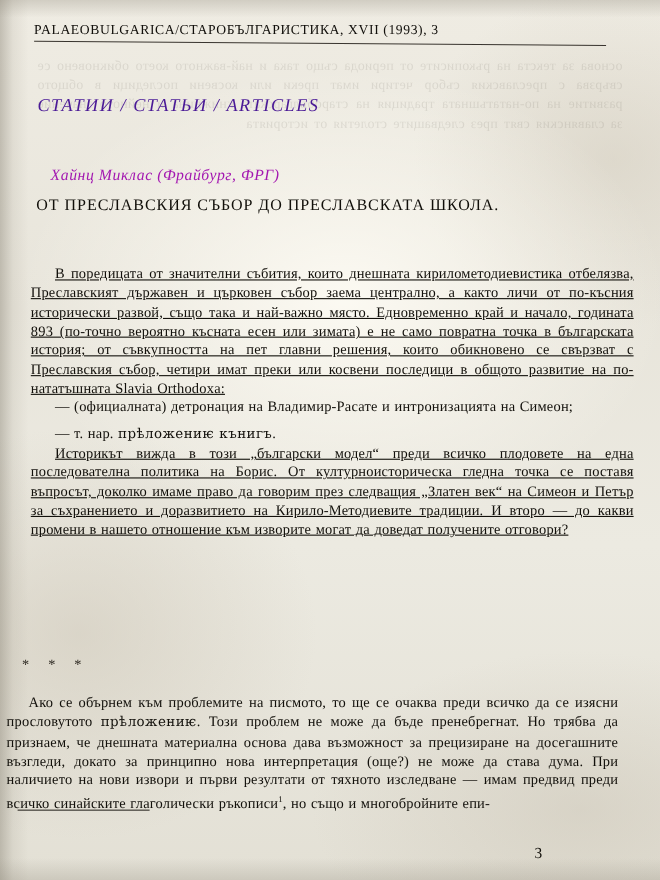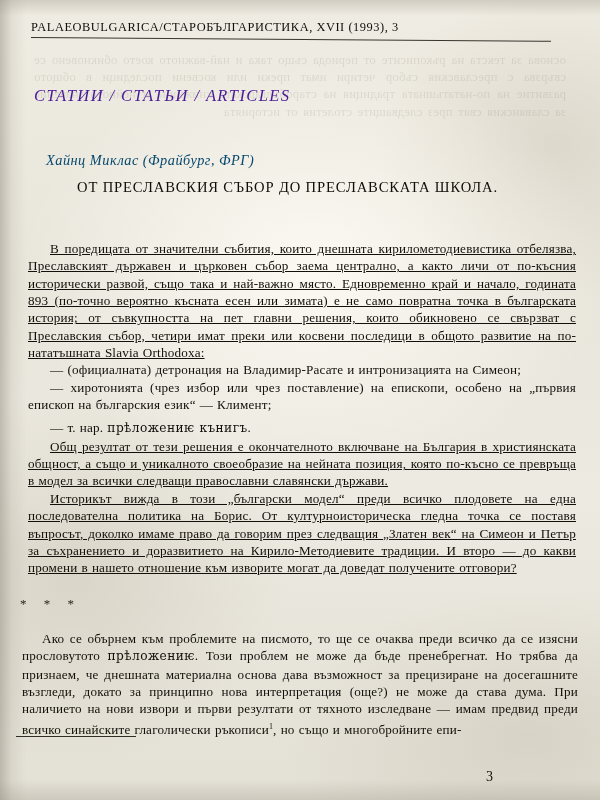--- a/index.html
+++ b/index.html
@@ -120,36 +120,36 @@
   }
 
   
   .author {
     position: absolute;
     left: 46px;
     top: 152px;
     font-style: italic;
     font-size: 14.3px;
     letter-spacing: 0.5px;
-    color: #0c4a6e;
+    color: #a21caf;
     white-space: nowrap;
   }
 
   
   .title {
     position: absolute;
     left: 33px;
     top: 178px;
     width: 540px;
     font-size: 14.6px;
     line-height: 19.5px;
     letter-spacing: 0.85px;
     color: #15130e;
   }
-  .title .tline { display: block; white-space: nowrap; margin-left: 44px; }
+  .title .tline { display: block; white-space: nowrap; }
 
   
   .body {
     position: absolute;
     left: 28px;
     top: 240px;
     width: 548px;
   }
   .body p {
     margin: 0;
@@ -177,21 +177,21 @@
     position: absolute;
     left: 20px;
     top: 596px;
     font-size: 13px;
     letter-spacing: 7px;
     color: #2a261f;
   }
 
   .body2 {
     position: absolute;
-    left: 22px;
+    left: 6px;
     top: 630px;
     width: 556px;
   }
   .body2 p {
     margin: 0;
     font-size: 13.15px;
     line-height: 17.35px;
     letter-spacing: 0.18px;
     text-align: justify;
     text-align-last: left;
@@ -266,27 +266,25 @@
 
     <div class="title">
       <span class="tline">ОТ ПРЕСЛАВСКИЯ СЪБОР ДО ПРЕСЛАВСКАТА ШКОЛА.</span>
     </div>
 
     <div class="body">
 
       <p class="ind">В поредицата от значителни събития, които днешната кирилометодиевистика отбелязва, Преславският държавен и църковен събор заема централно, а както личи от по-късния исторически развой, също така и най-важно място. Едновременно край и начало, годината 893 (по-точно вероятно късната есен или зимата) е не само повратна точка в българската история; от съвкупността на пет главни решения, които обикновено се свързват с Преславския събор, четири имат преки или косвени последици в общото развитие на по-нататъшната Slavia Orthodoxa:</p>
 
       <p class="dash">— (официалната) детронация на Владимир-Расате и интронизацията на Симеон;</p>
-      <p class="dash">— хиротонията (чрез избор или чрез поставление) на епископи, особено на „първия епископ на българския език“ — Климент;</p>
 
       <div class="gap"></div>
 
       <p class="dash"><span>— т. нар. </span><span class="ocs">прѣложениѥ кънигъ</span><span>.</span></p>
 
-      <p class="ind">Общ резултат от тези решения е окончателното включване на България в християнската общност, а също и уникалното своеобразие на нейната позиция, която по-късно се превръща в модел за всички следващи православни славянски държави.</p>
 
       <p class="ind">Историкът вижда в този „български модел“ преди всичко плодовете на една последователна политика на Борис. От културноисторическа гледна точка се поставя въпросът, доколко имаме право да говорим през следващия „Златен век“ на Симеон и Петър за съхранението и доразвитието на Кирило-Методиевите традиции. И второ — до какви промени в нашето отношение към изворите могат да доведат получените отговори?</p>
 
     </div>
 
     <div class="stars">* * *</div>
 
     <div class="body2">
       <p class="ind"><span>Ако се обърнем към проблемите на писмото, то ще се очаква преди всичко да се изясни прословутото </span><span class="ocs">прѣложениѥ</span><span>. Този проблем не може да бъде пренебрегнат. Но трябва да признаем, че днешната материална основа дава възможност за прецизиране на досегашните възгледи, докато за принципно нова интерпретация (още?) не може да става дума. При наличието на нови извори и първи резултати от тяхното изследване — имам предвид преди всичко синайските глаголически ръкописи</span><span class="sup" style="font-size:8px;vertical-align:super;">1</span><span>, но също и многобройните епи-</span></p>
     </div>

